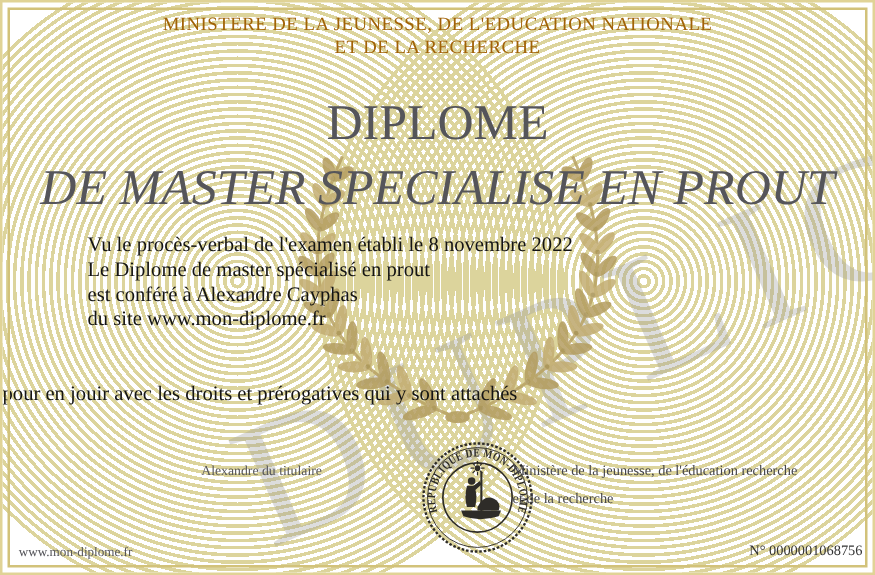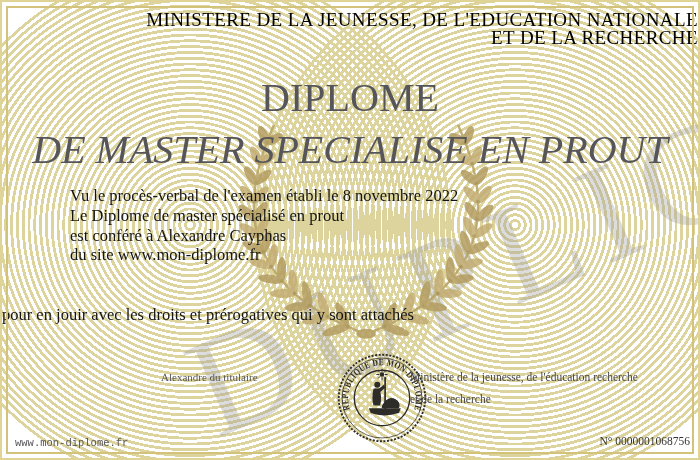--- a/index.html
+++ b/index.html
@@ -10,33 +10,33 @@
   }
   .frame{position:absolute;inset:4px;border:2px solid var(--gold_border,#d2c27a);z-index:4;pointer-events:none;}
   .rosette{position:absolute;width:524px;height:524px;border-radius:50%;z-index:0;
     background:repeating-radial-gradient(circle, rgba(0,0,0,0) 0 3px, var(--guilloche,#dcd49c) 3px 5.8px);}
   #ros-left{left:-74px;top:-39px;}
   #ros-right{left:251px;top:-39px;}
   .watermark{position:absolute;left:162px;top:318px;z-index:1;font-size:142px;letter-spacing:14px;
     color:var(--watermark_gray,#9e9e9e);opacity:.35;transform:rotate(-24deg);transform-origin:0 0;
     white-space:nowrap;z-index:1;}
   .wreath{position:absolute;left:219px;top:104px;z-index:2;opacity:.85;}
-  .header{position:absolute;top:9px;left:0;width:100%;text-align:right;font-size:19px;line-height:18px;
-    color:#000000;letter-spacing:.4px;z-index:3;}
+  .header{position:absolute;top:9px;left:0;width:100%;text-align:center;font-size:15px;line-height:18px;
+    color:#a16207;letter-spacing:.4px;z-index:3;}
   .title{position:absolute;left:0;width:100%;text-align:center;color:var(--title_text,#55555a);
     z-index:3;white-space:nowrap;font-size:40px;}
   .title1{top:72px;text-align:center;}
   .title2{top:124px;font-style:italic;}
   .body-lines{position:absolute;left:68px;top:184px;font-size:16.5px;line-height:19.8px;
     color:var(--body_text,#141414);z-index:3;}
   .closing{position:absolute;top:303px;left:0;width:100%;text-align:left;font-size:16.5px;
     color:var(--body_text,#141414);z-index:3;}
   .sig{position:absolute;left:159px;top:369px;font-size:11px;color:#55555a;z-index:3;}
   .ministry{position:absolute;left:408px;top:365px;font-size:11.5px;line-height:21.5px;color:#45454a;z-index:3;}
-  .website{position:absolute;left:13px;top:435px;font-size:10.5px;color:#55555a;z-index:3;font-family:Liberation Mono, monospace;}
+  .website{position:absolute;left:13px;top:435px;font-size:10.5px;color:#55555a;z-index:3;}
   .serial{position:absolute;right:8px;top:433px;font-size:11.5px;color:#333;z-index:3;}
   .seal{position:absolute;left:333px;top:349px;width:94px;height:94px;z-index:3;}
 </style>
 </head>
 <body>
 
 <div class="rosette" id="ros-left"></div>
 <div class="rosette" id="ros-right"></div>
 <div class="frame"></div>
 

